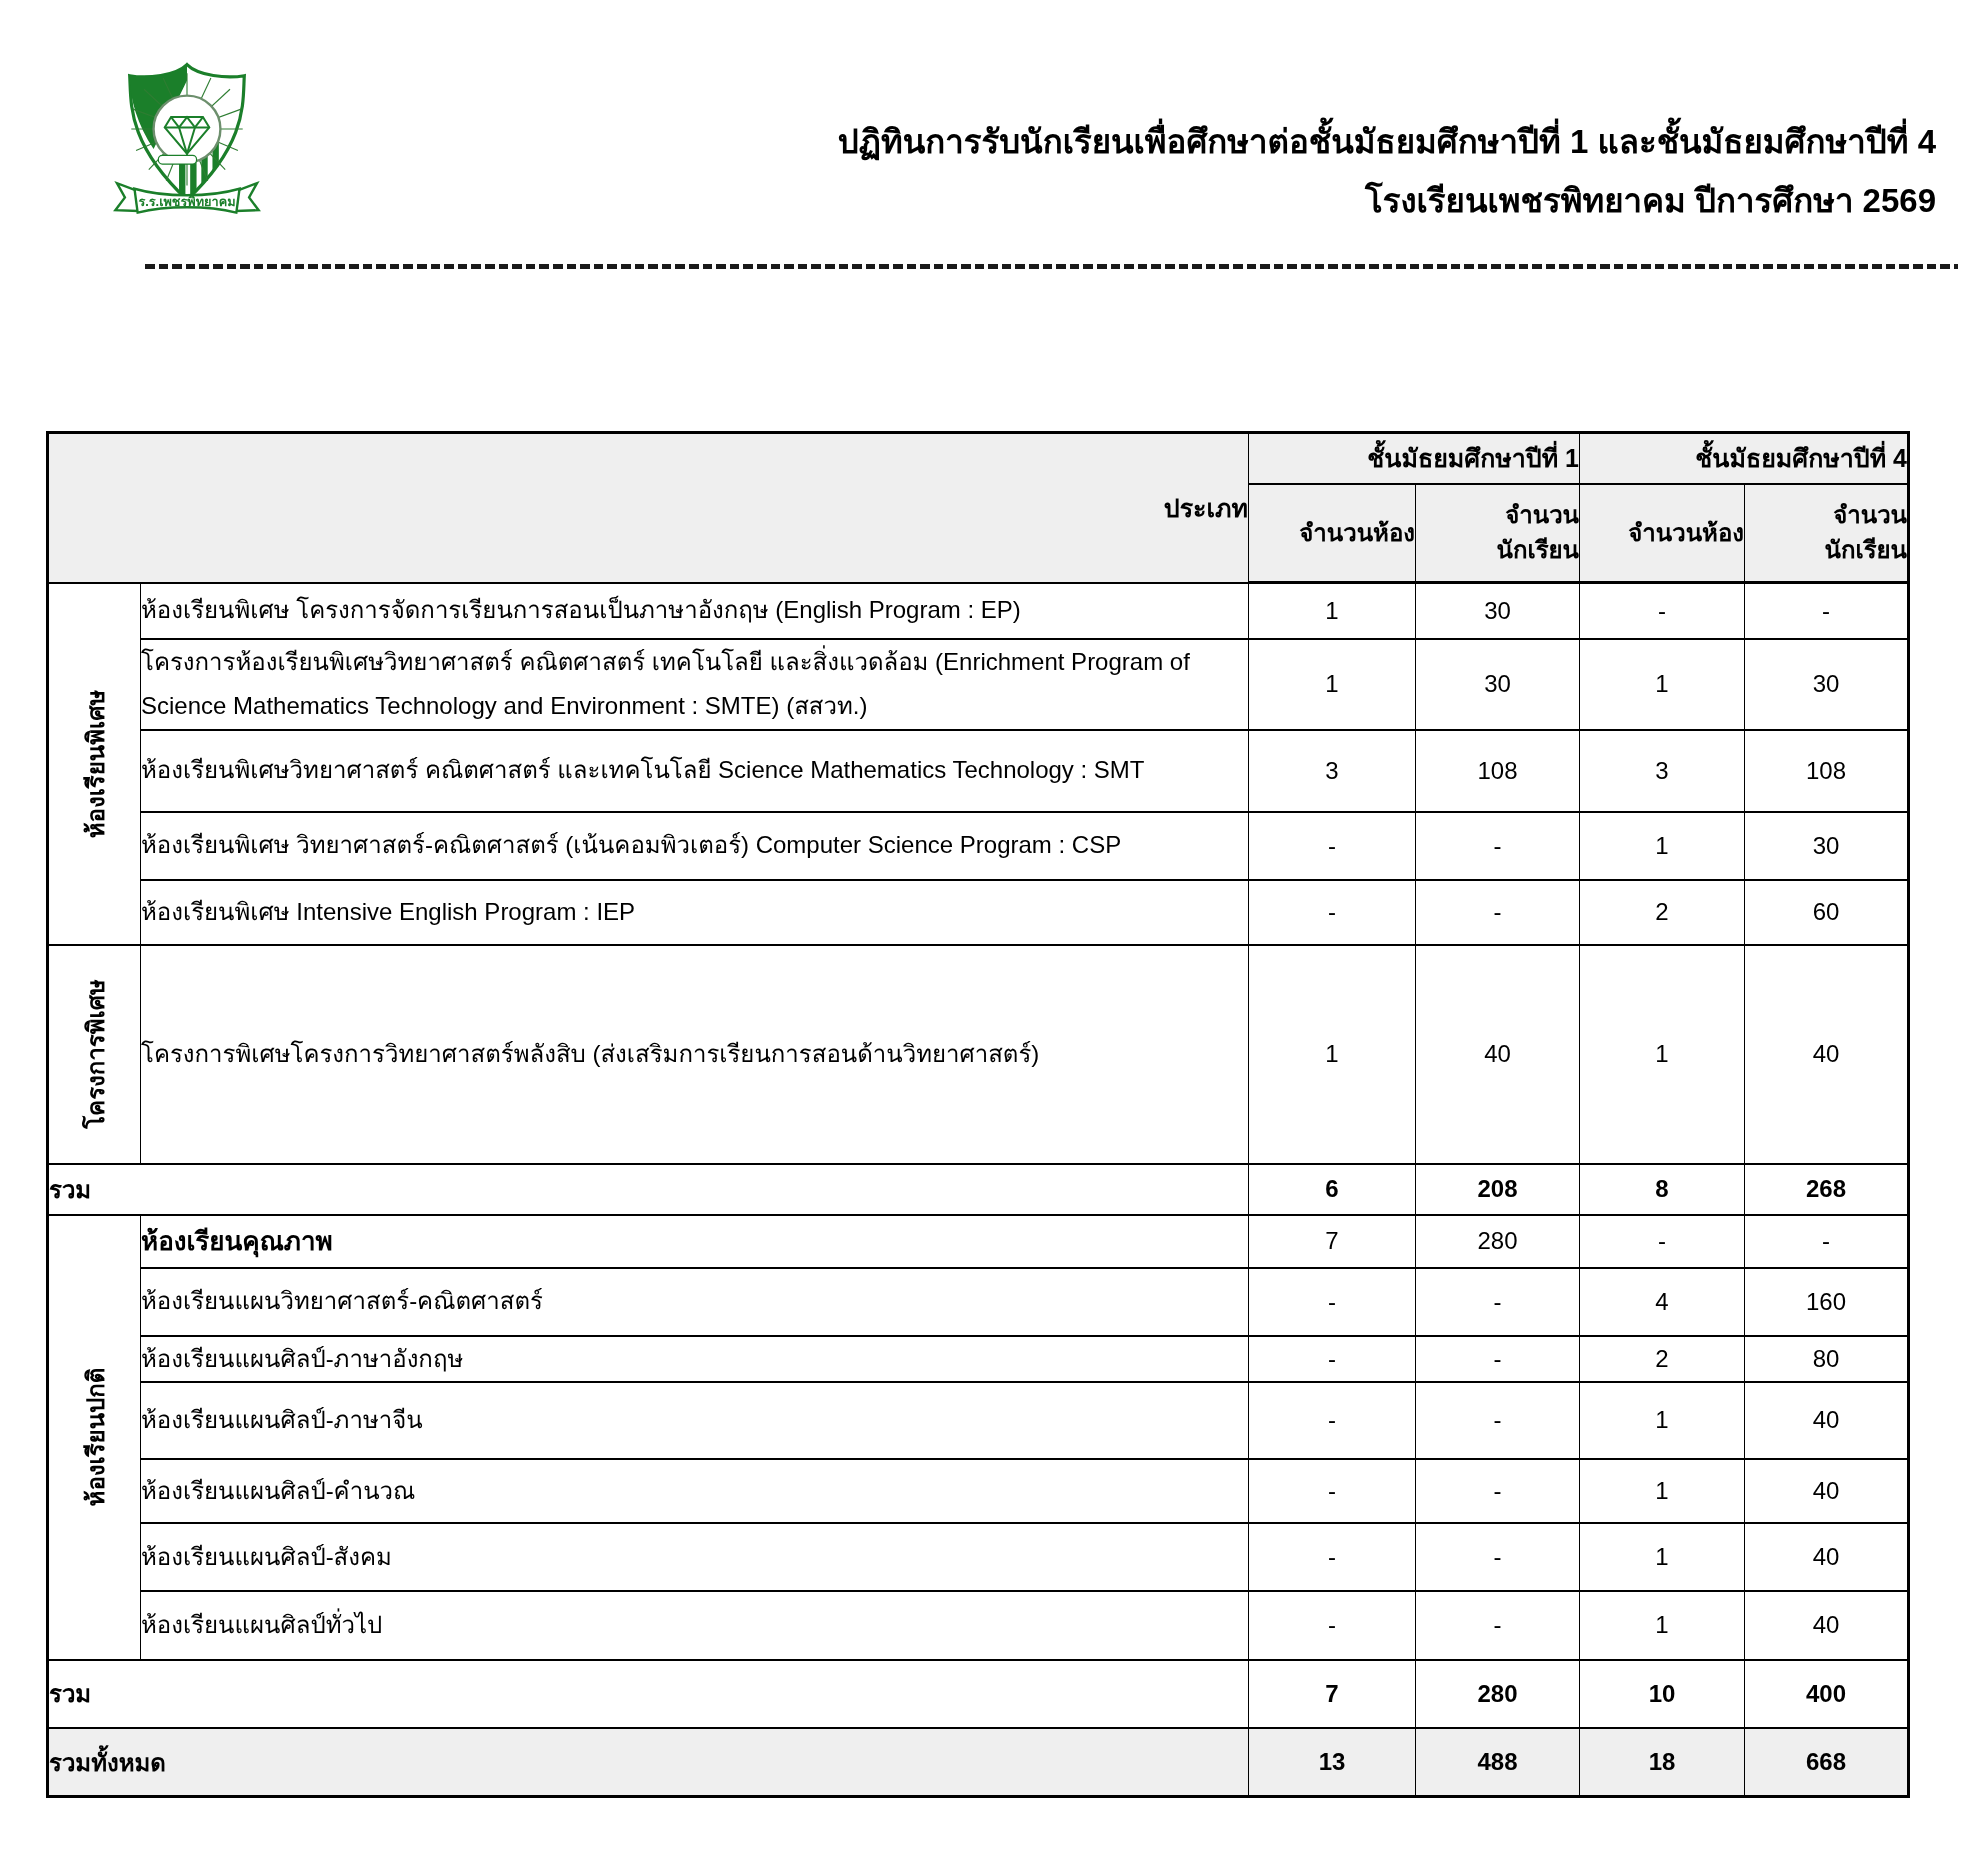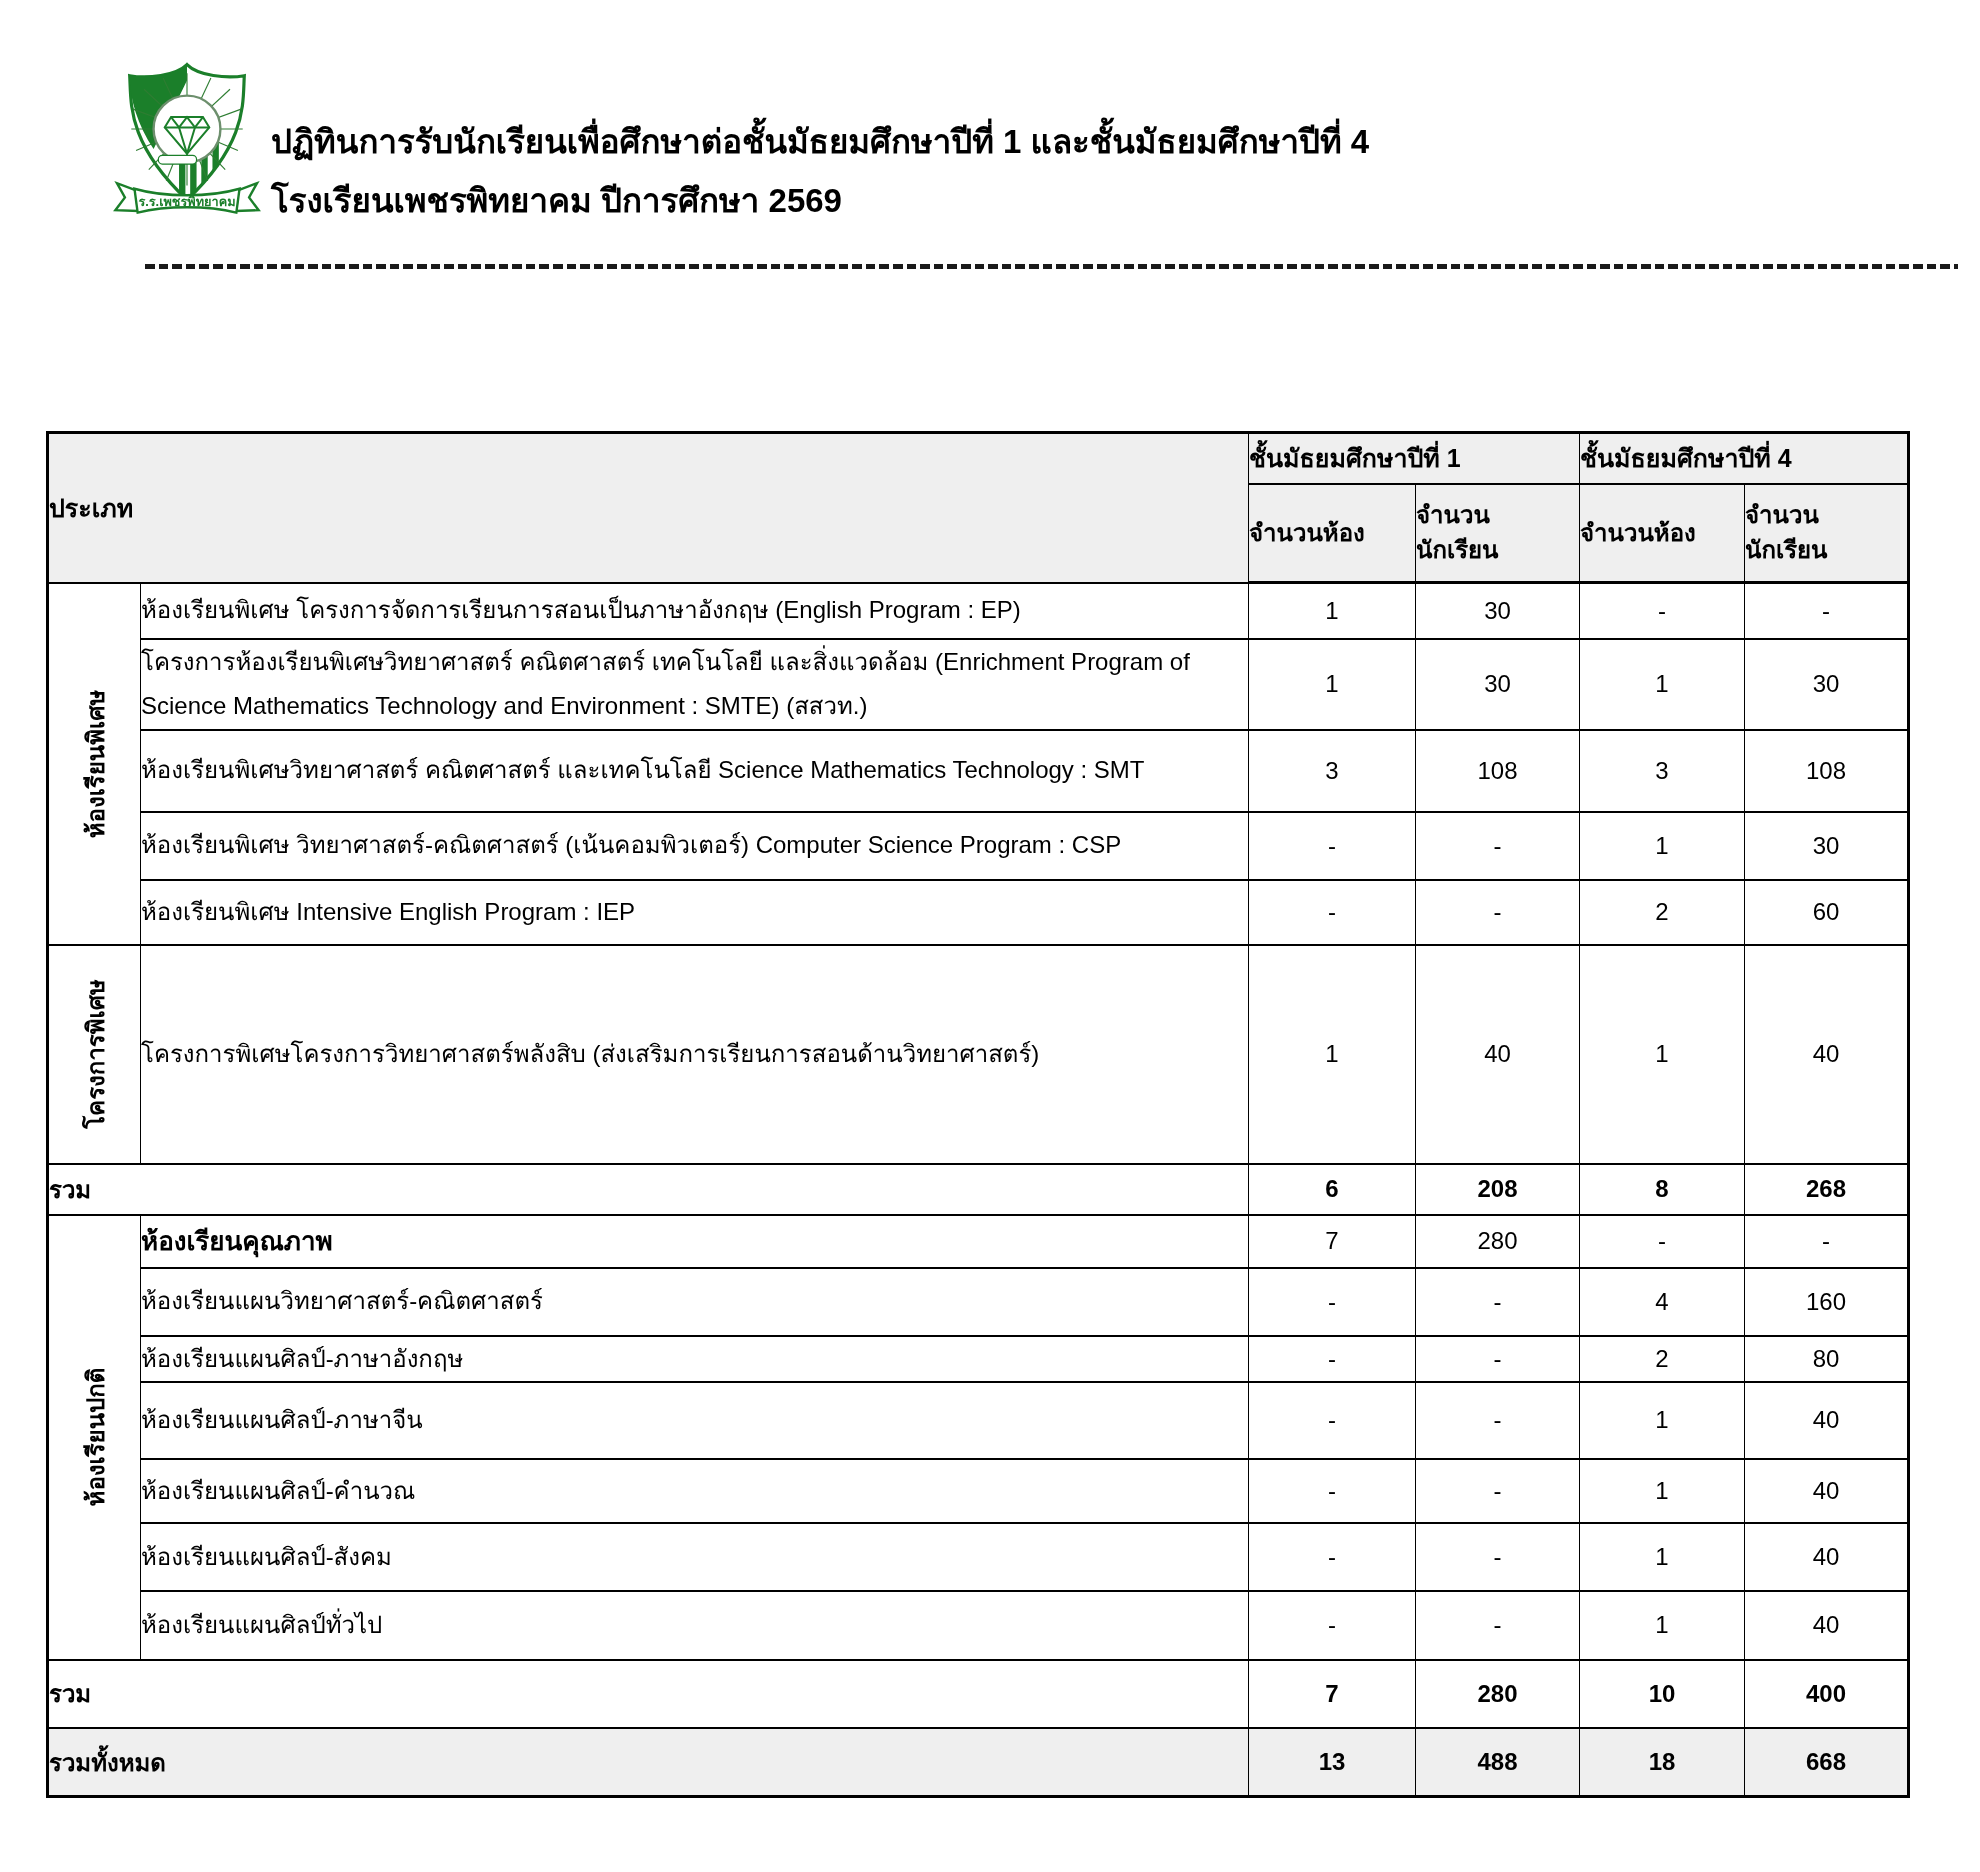--- a/index.html
+++ b/index.html
@@ -11,21 +11,21 @@
     position:relative;
   }
   .page { position:relative; width:1980px; height:1872px; background:#fff; overflow:hidden; }
 
   
   .doc-header { position:absolute; left:0; top:0; width:100%; height:267px; }
   .logo-box { position:absolute; left:109px; top:53px; width:156px; height:168px; }
   .logo-box svg { width:100%; height:100%; display:block; }
   .title-block {
     position:absolute; left:271px; right:44px; top:112px;
-    text-align:left; font-weight:700; font-size:33px; line-height:59px;
+    text-align:right; font-weight:700; font-size:33px; line-height:59px;
   }
   .dashed-divider {
     position:absolute; left:145px; right:22.3px; top:264px; height:4.8px;
     background:repeating-linear-gradient(90deg,#1a1a1a 0 9.6px, transparent 9.6px 13.6px);
   }
 
   
   .section-heading {
     position:absolute; left:109px; top:361px;
     font-size:32px; font-weight:700;
@@ -41,21 +41,21 @@
   }
   table.plan th, table.plan td {
     border:1.6px solid #000;
     border-top-width:2.4px; border-bottom-width:2.4px;
     padding:0;
     vertical-align:middle;
   }
   table.plan thead th {
     background:#efefef;
     font-weight:700;
-    text-align:left;
+    text-align:right;
   }
   tr.hrow1 th { font-size:25px; height:51px; border-bottom-width:2.4px; }
   tr.hrow2 th { height:99px; font-size:24px; border-bottom-width:3.2px; }
   th.students-h { white-space:pre-line; line-height:1.45; }
 
   td.lbl {
     text-align:left;
     padding:8px 17.6px 8px 21px;
     line-height:1.85;
   }

